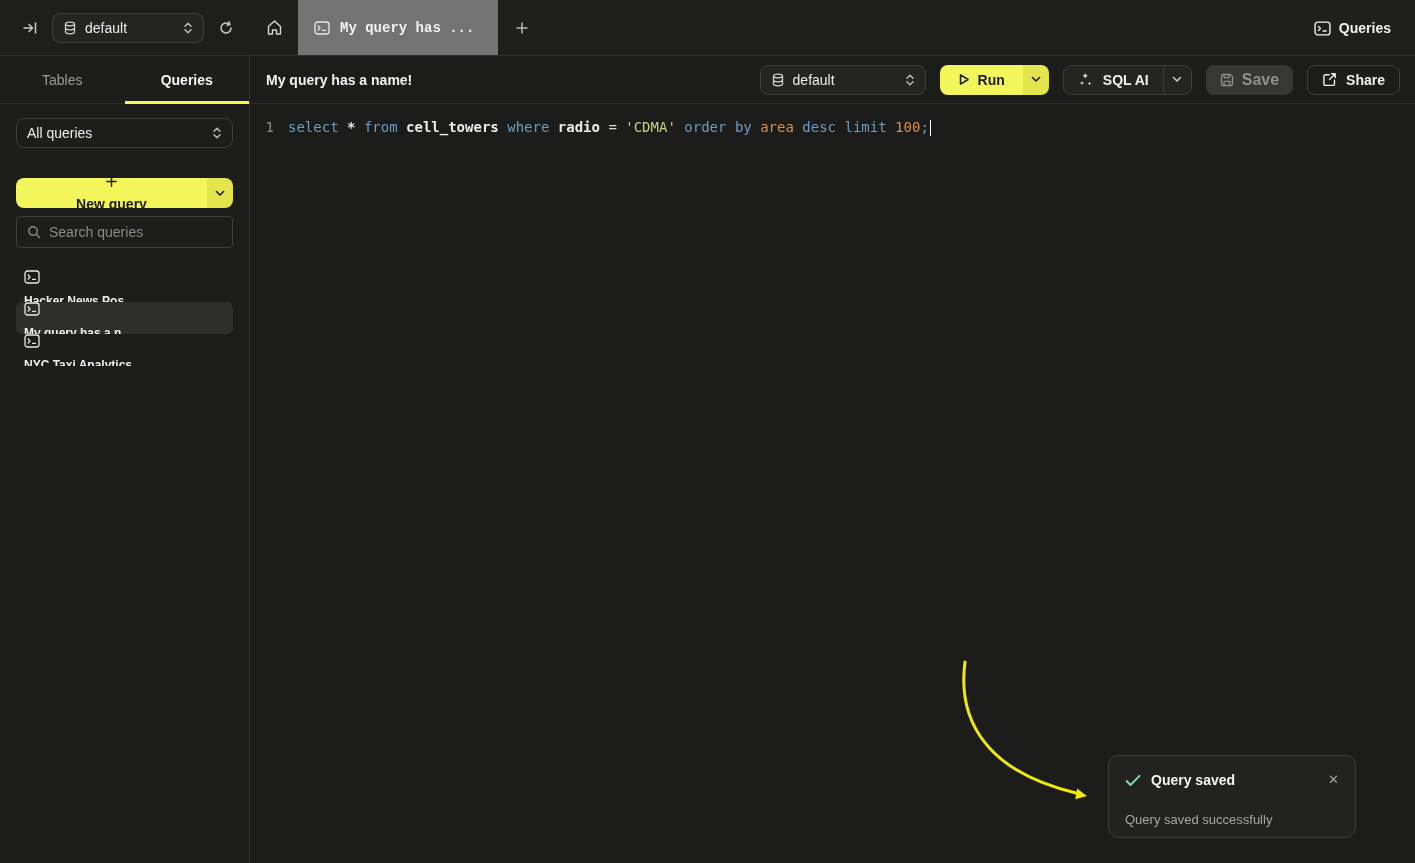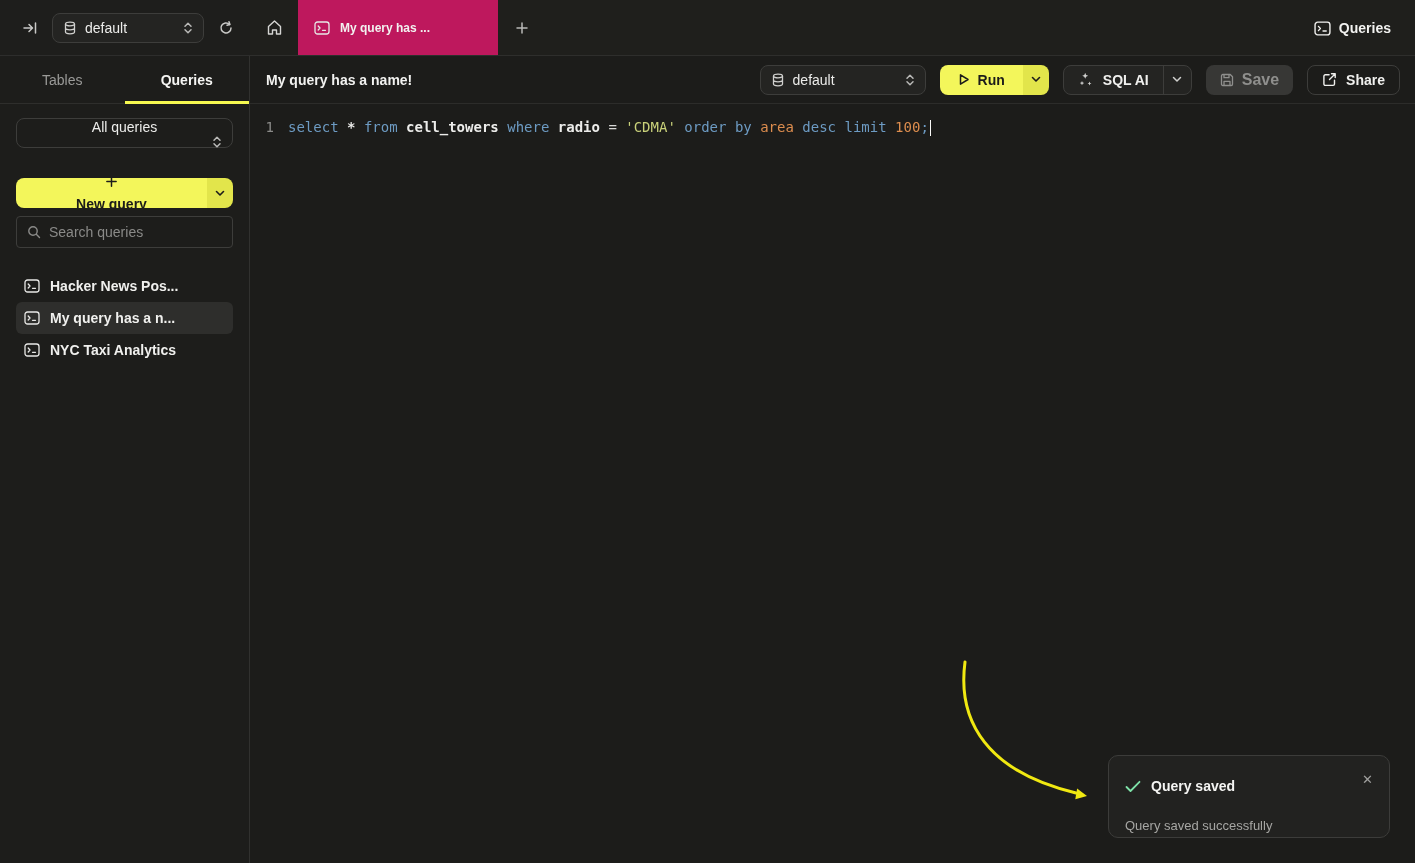--- a/index.html
+++ b/index.html
@@ -28,23 +28,23 @@
   .selector .sel-label { font-weight:400; }
   .topbar-left .selector { flex:1 1 auto; justify-content:flex-start; }
   .topbar-left .selector .updown { margin-left:auto; }
 
   .tabstrip {
     flex:1 1 auto; background:#1f1f1c; display:flex; align-items:stretch;
     border-bottom:1px solid rgba(255,255,255,0.07); position:relative;
   }
   .home-btn { width:48px; display:flex; align-items:center; justify-content:center; color:#d6d6d4; background:none; border:none; cursor:pointer; }
   .tab {
-    width:200px; background:#be185d; display:flex; align-items:center; gap:10px;
+    width:200px; background:#737373; display:flex; align-items:center; gap:10px;
     padding:0 16px; color:#f2f2f0; font-weight:600; cursor:pointer; border:none;
-    font-size:12px; font-family:Liberation Sans, sans-serif;
+    font-size:14px; font-family:Liberation Mono, monospace;
   }
   .tab-label { white-space:nowrap; overflow:hidden; }
   .newtab-btn { width:48px; background:none; border:none; color:#b9b9b7; font-size:18px; cursor:pointer; display:flex; align-items:center; justify-content:center; }
   .topbar-right { position:absolute; right:24px; top:0; height:56px; display:flex; align-items:center; gap:8px; color:#f2f2f0; font-weight:600; }
 
   
   .body { flex:1 1 auto; display:flex; min-height:0; }
   .sidebar {
     width:250px; flex:0 0 250px; background:#1d1d1b;
     border-right:1px solid rgba(255,255,255,0.09);
@@ -56,21 +56,21 @@
     cursor:pointer; position:relative; font-family:"Liberation Sans", sans-serif;
   }
   .side-tab.active { color:#f5f5f3; font-weight:600; }
   .side-tab.active::after {
     content:""; position:absolute; left:0; right:0; bottom:-1px; height:3px; background:#f6f950;
   }
   .sidebar-content { padding:14px 16px; display:flex; flex-direction:column; }
   .select-wide {
     width:100%; height:30px; display:flex; align-items:center;
     background:transparent; border:1px solid #3d3d3b; border-radius:8px;
-    padding:0 10px; color:#ececea; cursor:pointer; margin-bottom:30px;flex-direction:column;
+    padding:0 10px; color:#ececea; cursor:pointer; margin-bottom:30px;
   }
   .select-wide .updown { margin-left:auto; }
 
   .split-btn { display:flex; width:100%; height:30px; border-radius:8px; overflow:hidden; margin-bottom:8px; }
   .split-btn .main {
     flex:1 1 auto; background:#f3f65b; color:#1c1c1a; font-weight:600; border:none;
     display:flex; align-items:center; justify-content:center; gap:8px; cursor:pointer;
     font-size:14px; font-family:"Liberation Sans", sans-serif;
   }
   .split-btn .drop {
@@ -83,22 +83,22 @@
     border:1px solid #3d3d3b; border-radius:4px; padding:0 10px; margin-bottom:22px;
   }
   .search-box input {
     background:transparent; border:none; outline:none; color:#ececea; width:100%;
     font-size:14px; font-family:"Liberation Sans", sans-serif;
   }
   .search-box input::placeholder { color:#8a8a88; }
 
   .q-list { display:flex; flex-direction:column; gap:0; }
   .q-item {
-    display:flex; align-items:center; gap:10px; height:32px; padding:0 8px;
-    border-radius:6px; color:#f0f0ee; font-weight:600; cursor:pointer; font-size:14px;
+    display:flex; align-items:flex-start; gap:10px; height:32px; padding:0 8px;
+    border-radius:6px; color:#f0f0ee; font-weight:600; cursor:pointer; font-size:12px;flex-direction:column;
   }
   .q-item.selected { background:#2e2e2c; }
   .q-item .q-label { white-space:nowrap; overflow:hidden; }
 
   
   .main { flex:1 1 auto; display:flex; flex-direction:column; min-width:0; background:#1c1c1a; }
   .editor-header {
     height:48px; flex:0 0 48px; display:flex; align-items:center;
     padding:0 15px 0 16px; border-bottom:1px solid rgba(255,255,255,0.07); gap:14px;
   }
@@ -141,23 +141,23 @@
   .code-line { margin-left:14px; white-space:pre; }
   .tk-kw { color:#6d9bc3; }
   .tk-bold { color:#ececea; font-weight:700; }
   .tk-pl { color:#d8d8d6; }
   .tk-str { color:#c9d17a;margin-top:44px; }
   .tk-orange { color:#dd8d4e; }
   .caret { display:inline-block; width:1.5px; height:16px; background:#fafaf8; vertical-align:middle; margin-left:1px; }
 
   
   .toast {
-    position:absolute; left:1108px; top:755px; width:282px; height:83px;
+    position:absolute; left:1108px; top:755px; width:248px; height:83px;
     background:#222220; border:1px solid #3c3c3a; border-radius:10px;
-    padding:22px 16px; z-index:5;
+    padding:16px 16px; z-index:5;
   }
   .toast-title-row { display:flex; align-items:center; gap:10px; }
   .toast-title { font-weight:700; color:#f5f5f3; font-size:14px; }
   .toast-close { position:absolute; right:12px; top:12px; background:none; border:none; color:#a0a09e; cursor:pointer; font-size:13px; padding:4px; }
   .toast-msg { margin-top:24px; color:#a6a6a3; font-size:13px; }
 
   
   .arrow-overlay { position:absolute; left:0; top:0; width:1415px; height:863px; pointer-events:none; z-index:4; }
 
   svg.ic { display:block; }

